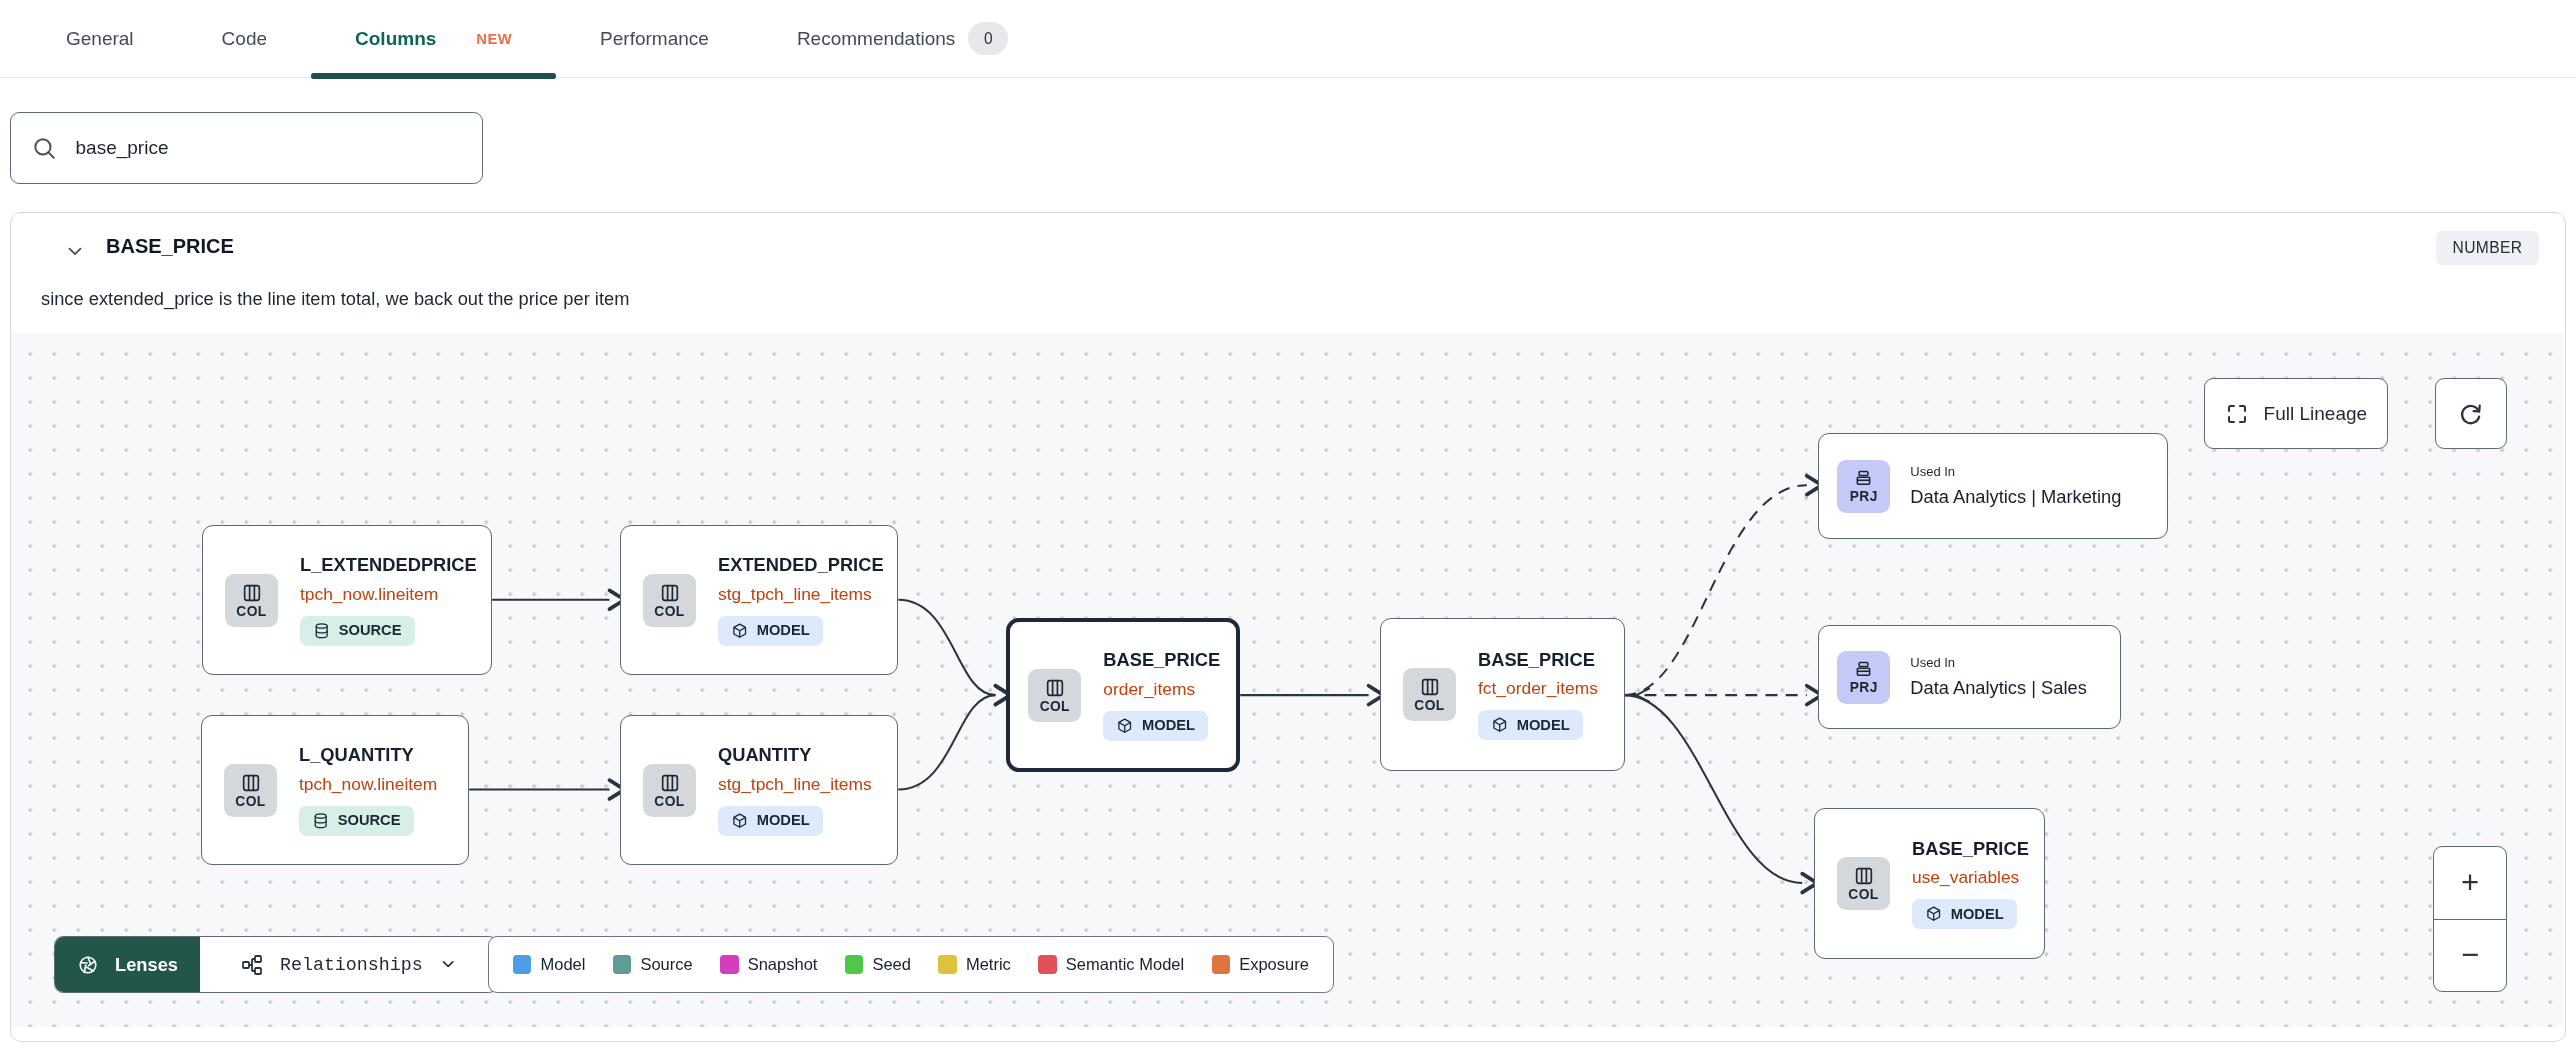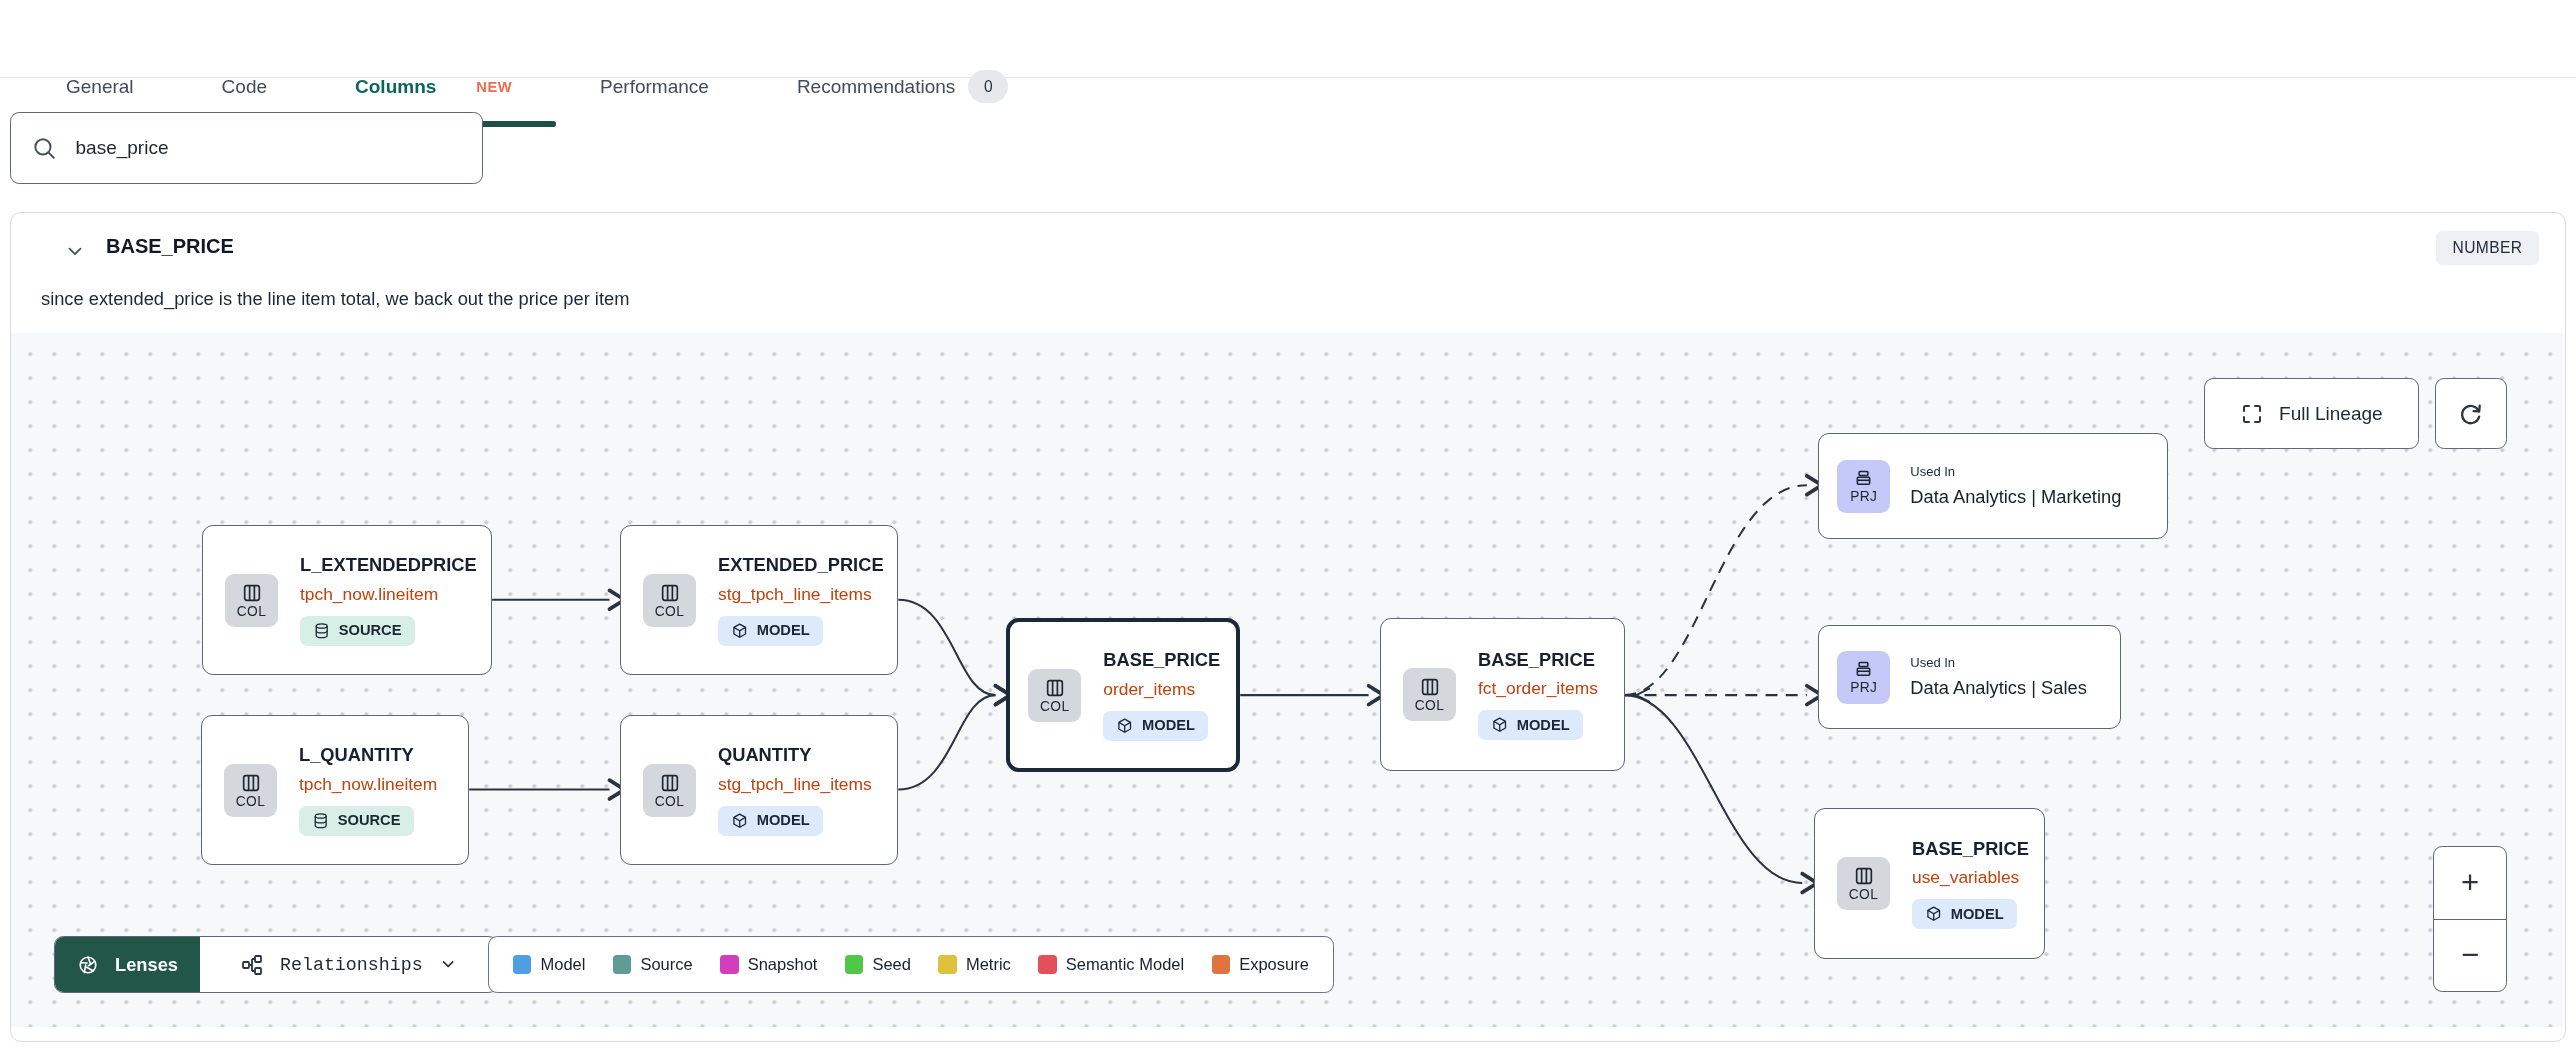--- a/index.html
+++ b/index.html
@@ -4,21 +4,21 @@
 <style>
   html,body{margin:0;padding:0;}
   body{
     width:2576px;height:1053px;position:relative;background:#ffffff;
     font-family:"Liberation Sans", sans-serif;color:#1d2733;overflow:hidden;
     -webkit-font-smoothing:antialiased;
   }
   svg{display:block}
   
   .tabbar{position:absolute;left:0;top:0;width:2576px;height:77px;border-bottom:1.8px solid #e7e9ec;background:#fff;}
-  .tabs{position:absolute;left:22px;top:0;height:77px;display:flex;margin-top:48px;}
+  .tabs{position:absolute;left:22px;top:0;height:77px;display:flex;}
   .tab{display:flex;align-items:center;gap:13px;padding:0 44px;font-size:19px;color:#414b5a;position:relative;cursor:pointer;}
   .tab.active{color:#0d6459;font-weight:700;gap:40px;}
   .tab.active::after{content:"";position:absolute;left:0;right:0;bottom:-1.8px;height:5.5px;background:#1d5048;border-radius:2.8px;}
   .tab-new{color:#eb6e4c;font-weight:700;font-size:14.7px;letter-spacing:0.5px;}
   .tab-count{background:#e7e8eb;border-radius:916px;font-size:15.6px;padding:8.3px 15.6px;color:#2a3342;line-height:1;}
   
   .search{position:absolute;left:10px;top:112px;width:473px;height:72px;border:1.8px solid #5f6876;border-radius:9.2px;
     display:flex;align-items:center;padding:0 20px;gap:16.5px;background:#fff;box-sizing:border-box;}
   .search input{border:none;outline:none;font-size:19px;color:#1c2430;flex:1;font-family:inherit;background:transparent;}
   
@@ -34,34 +34,34 @@
   .canvas{position:absolute;left:0;top:120px;width:2552px;height:694px;background-color:#f7f8fa;
     background-image:radial-gradient(circle,#caced6 1.8px,transparent 2px);background-size:24px 24px;background-position:7.3px 9.2px;}
   .edges{position:absolute;left:0;top:0;}
   
   .node{position:absolute;background:#fff;border:1.8px solid #5d6774;border-radius:11px;display:flex;align-items:center;
     padding-left:22px;box-sizing:border-box;cursor:pointer;}
   .node.selected{border:4.6px solid #1d2939;border-radius:13px;padding-left:18.3px;}
   .kindbadge{width:53px;height:53px;border-radius:9.2px;display:flex;flex-direction:column;align-items:center;justify-content:center;gap:0.9px;flex:none;color:#1d2733;}
   .kindbadge.col{background:#d4d7dc;}
   .kindbadge.prj{background:#c5c9f7;}
-  .kindbadge .lbl{font-size:13.8px;font-weight:400;letter-spacing:0.4px;line-height:1;}
+  .kindbadge .lbl{font-size:13.8px;font-weight:700;letter-spacing:0.4px;line-height:1;}
   .node-body{margin-left:22px;display:flex;flex-direction:column;align-items:flex-start;}
   .node-title{font-size:18.3px;font-weight:600;color:#16202e;line-height:1.15;}
   .node-sub{font-size:17.4px;color:#c2410c;margin-top:8.3px;line-height:1.15;}
   .pretitle{font-size:13px;color:#1d2733;}
   .usedin-title{font-size:18.3px;color:#16202e;margin-top:7.3px;}
   .type-badge{margin-top:12px;display:inline-flex;align-items:center;gap:8.3px;padding:6.4px 13px;border-radius:7.3px;
     font-size:14.7px;font-weight:600;color:#1b2733;line-height:1;}
   .type-badge.source{background:#d7efe6;}
   .type-badge.model{background:#dceafc;}
   
   .ctl{position:absolute;background:#fff;border:1.8px solid #5f6876;border-radius:9.2px;display:flex;align-items:center;
     justify-content:center;box-sizing:border-box;color:#1e2836;cursor:pointer;}
-  .full-lineage{left:2193px;top:45px;width:215px;height:71px;gap:14.7px;font-size:19px;}
+  .full-lineage{left:2193px;top:45px;width:184px;height:71px;gap:14.7px;font-size:19px;}
   .refresh{left:2424px;top:45px;width:72px;height:71px;}
   .zoomctl{position:absolute;left:2422px;top:513px;width:74px;height:146px;border:1.8px solid #5f6876;border-radius:9.2px;
     background:#fff;box-sizing:border-box;display:flex;flex-direction:column;}
   .zoomctl .zbtn{flex:1;display:flex;align-items:center;justify-content:center;font-size:31px;color:#2a3342;cursor:pointer;}
   .zoomctl .zbtn:first-child{border-bottom:1.8px solid #5f6876;}
   .toolbar{position:absolute;left:43px;top:603px;height:57px;display:inline-flex;border:1.8px solid #5f6876;border-radius:9.2px;
     overflow:hidden;background:#fff;box-sizing:border-box;}
   .seg{display:flex;align-items:center;gap:16px;padding:0 22px;font-size:18.3px;cursor:pointer;}
   .seg.lenses{background:#215649;color:#fff;font-weight:600;}
   .seg.rel{color:#1e2836;padding:0 40px;font-family:Liberation Mono, monospace;}

